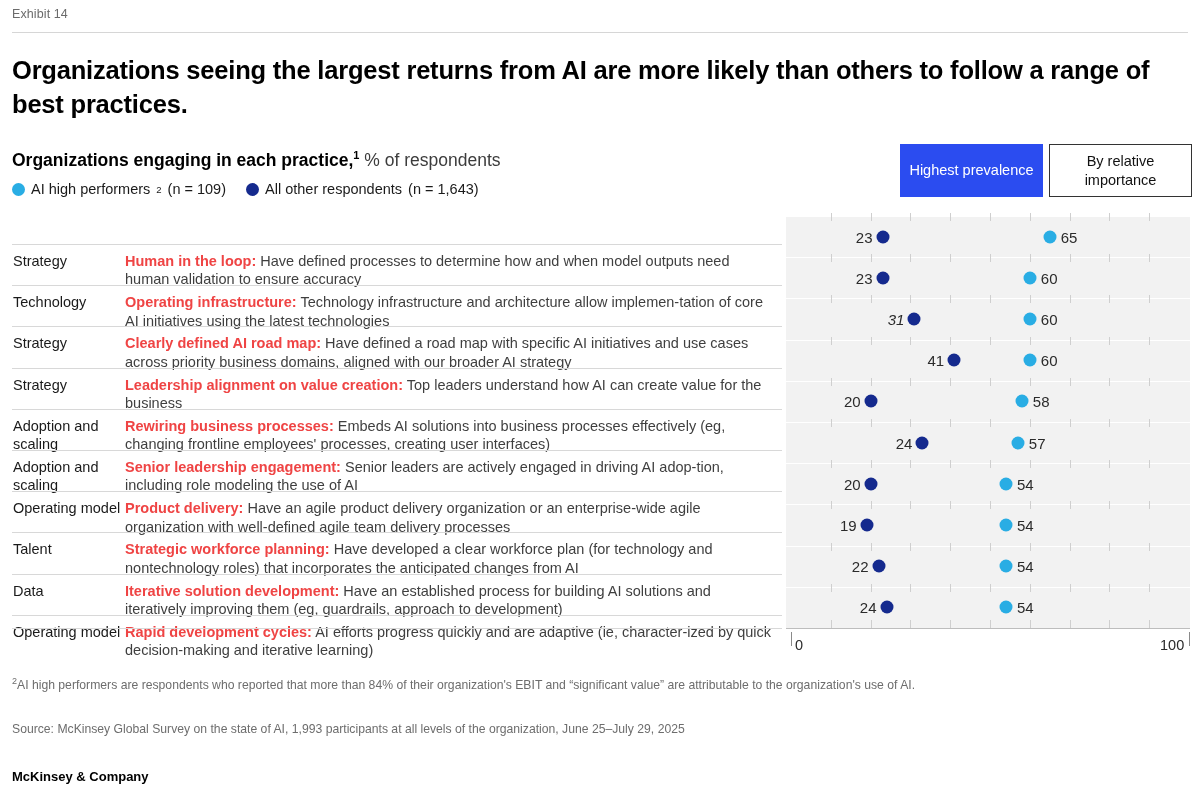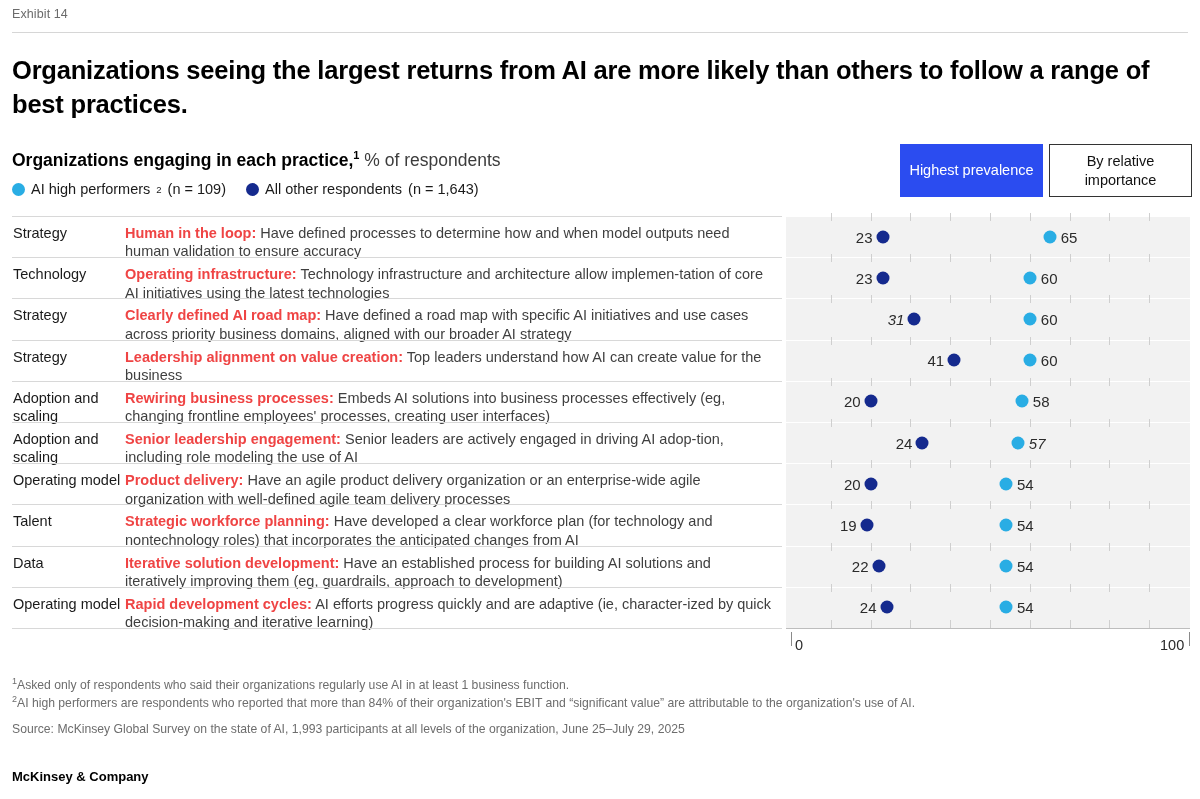--- a/index.html
+++ b/index.html
@@ -68,20 +68,21 @@
     position:absolute; left:12px; top:0; width:770px; height:412px;
   }
   .chart-wrap {
     position:absolute; left:786px; top:0; width:404px; height:412px;
     background:#f2f2f2;
   }
 
   .row {
     position:absolute; left:0; width:100%;
     border-top:1px solid #d8d8d8;
+    margin-top:28px;
   }
   .table-wrap .row:first-child { border-top:1px solid #d8d8d8; }
   .table-wrap .row-last-rule {
     position:absolute; left:0; width:100%; height:1px; background:#d8d8d8;
   }
 
   .row-inner {
     display:flex; align-items:flex-start;
     padding:7px 0 6px 0;
     height:100%;
@@ -322,21 +323,21 @@
         <div class="tick" style="left: 164.2px;"></div>
         <div class="tick" style="left: 204px;"></div>
         <div class="tick" style="left: 243.8px;"></div>
         <div class="tick" style="left: 283.6px;"></div>
         <div class="tick" style="left: 323.4px;"></div>
         <div class="tick" style="left: 363.2px;"></div>
       </div>
       <div class="dot" style="left: 136.34px; top: 226.6px; background: rgb(21, 42, 142);"></div>
       <div class="dot-label left" style="left: 66.34px; width: 60px; top: 226.6px;">24</div>
       <div class="dot" style="left: 231.86px; top: 226.6px; background: rgb(41, 173, 228);"></div>
-      <div class="dot-label" style="left: 242.86px; top: 226.6px; font-style: italic;">57</div>
+      <div class="dot-label" style="left: 242.86px; top: 226.6px;">57</div>
       <div class="chart-row" style="top: 247.2px; height: 41.2px;">
         <div class="tick" style="left: 44.8px;"></div>
         <div class="tick" style="left: 84.6px;"></div>
         <div class="tick" style="left: 124.4px;"></div>
         <div class="tick" style="left: 164.2px;"></div>
         <div class="tick" style="left: 204px;"></div>
         <div class="tick" style="left: 243.8px;"></div>
         <div class="tick" style="left: 283.6px;"></div>
         <div class="tick" style="left: 323.4px;"></div>
         <div class="tick" style="left: 363.2px;"></div>
@@ -404,17 +405,16 @@
     <div class="axis-tick" style="left: 1069.6px;"></div>
     <div class="axis-tick" style="left: 1109.4px;"></div>
     <div class="axis-tick" style="left: 1149.2px;"></div>
   </div>
 <div class="axis-cap" style="left:791px;"></div>
 <div class="axis-cap" style="left:1189px;"></div>
 <div class="axis-val" style="left:795px;">0</div>
 <div class="axis-val" style="left:1160px;">100</div>
 
 <div class="footnotes">
-  <div class="fn"><span class="sup">1</span><span>Asked only of respondents who said their organizations regularly use AI in at least 1 business function.</span></div>
   <div class="fn"><span class="sup">2</span><span>AI high performers are respondents who reported that more than 84% of their organization's EBIT and “significant value” are attributable to the organization's use of AI.</span></div>
 </div>
 <div class="source">Source: McKinsey Global Survey on the state of AI, 1,993 participants at all levels of the organization, June 25–July 29, 2025</div>
 <div class="brand">McKinsey &amp; Company</div>
 
 </body></html>

